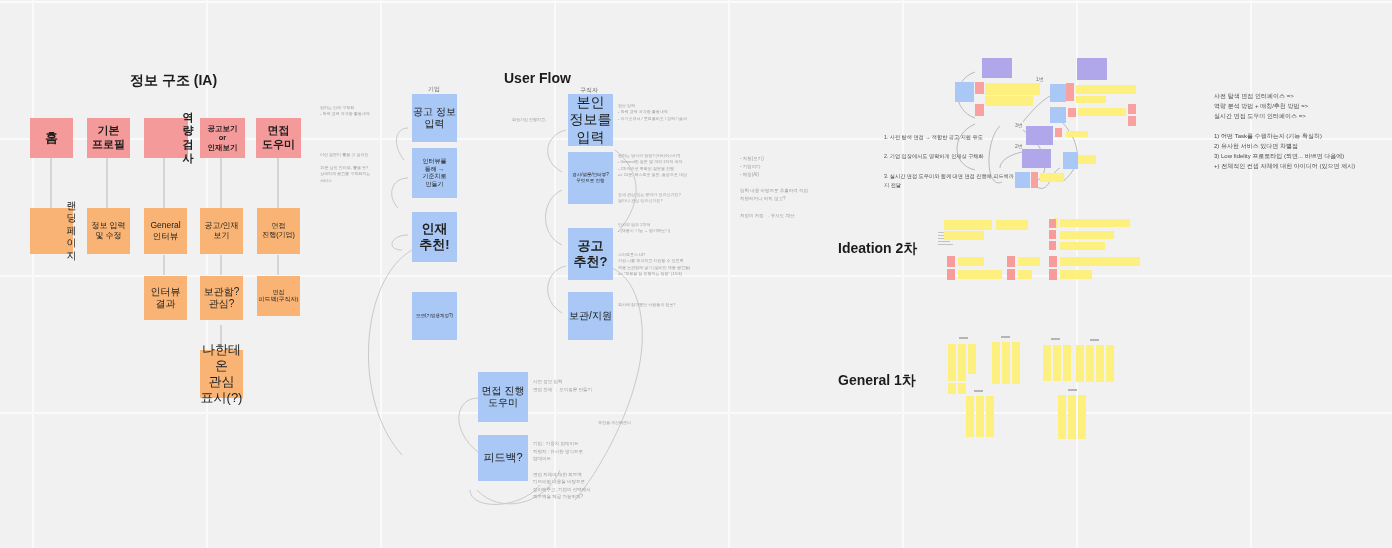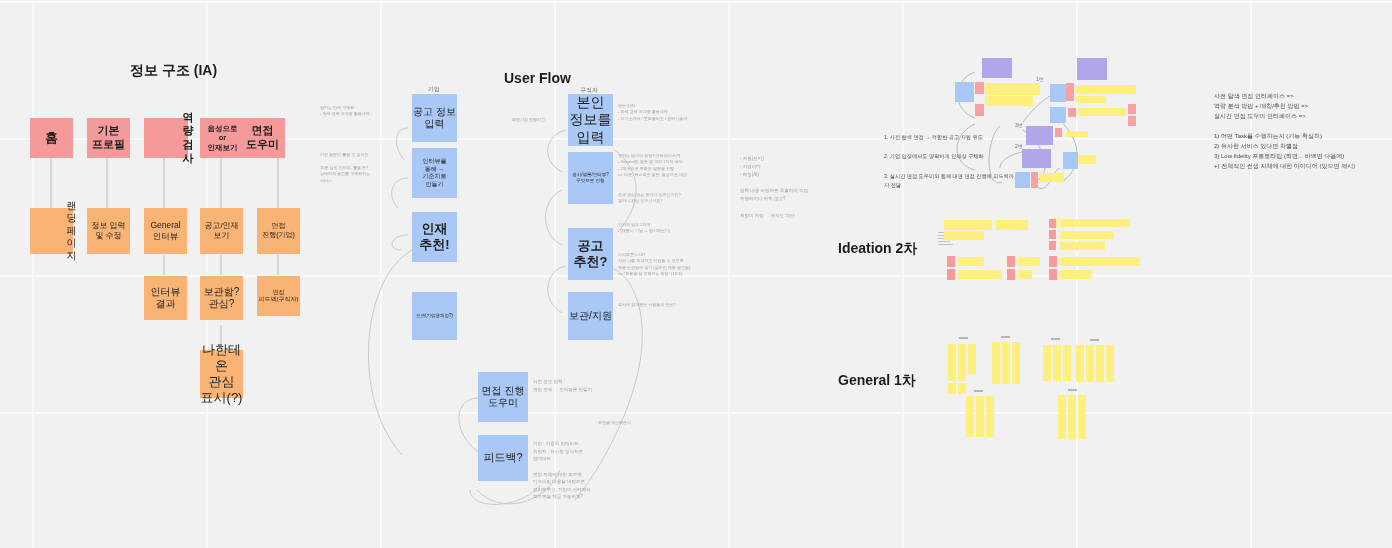--- a/index.html
+++ b/index.html
@@ -85,31 +85,31 @@
     <path class="lnk3" d="M975 118 C952 110 952 80 975 72"></path>
     <path class="lnk3" d="M975 124 C950 135 952 165 975 170"></path>
     <path class="lnk3" d="M1023 122 C1040 100 1055 90 1070 90"></path>
     <path class="lnk3" d="M1023 130 C1050 150 1050 175 1035 182"></path>
     <path class="lnk3" d="M1035 150 C1012 152 1000 160 1000 168"></path>
     <path class="lnk3" d="M1002 182 C985 190 985 140 1000 126"></path>
     <path class="lnk3" d="M1060 120 C1080 140 1085 165 1062 182"></path>
     <path class="lnk3" d="M1035 186 C1050 196 1050 172 1060 168"></path>
   </svg>
 
-  <div class="title" style="left:130px;top:62px;font-size:14px;">정보 구조 (IA)</div>
+  <div class="title" style="left:130px;top:72px;font-size:14px;">정보 구조 (IA)</div>
 
   <div class="node pink" style="left:30px;top:118px;width:43px;height:40px;font-size:13px;font-weight:bold;">홈</div>
   <div class="node pink" style="left:87px;top:118px;width:43px;height:40px;font-size:11px;font-weight:bold;">기본
 프로필</div>
   <div class="node pink" style="left:144px;top:118px;width:43px;height:40px;font-size:11px;font-weight:bold;padding-left:44px;">역량
 검사</div>
-  <div class="node pink" style="left:200px;top:118px;width:45px;height:40px;font-size:7.5px;font-weight:bold;">음성으로
+  <div class="node pink" style="left:200px;top:118px;width:45px;height:40px;font-size:7.5px;font-weight:bold;">공고보기
 or
 인재보기</div>
-  <div class="node pink" style="left:240px;top:118px;width:45px;height:40px;font-size:11px;font-weight:bold;">면접
+  <div class="node pink" style="left:256px;top:118px;width:45px;height:40px;font-size:11px;font-weight:bold;">면접
 도우미</div>
 
   <div class="node orange" style="left:30px;top:208px;width:43px;height:46px;font-size:10px;padding-left:40px;">랜딩
 페이지</div>
   <div class="node orange" style="left:87px;top:208px;width:43px;height:46px;font-size:8px;">정보 입력
 및 수정</div>
   <div class="node orange" style="left:144px;top:208px;width:43px;height:46px;font-size:8.5px;">General
 인터뷰</div>
   <div class="node orange" style="left:200px;top:208px;width:43px;height:46px;font-size:8px;">공고/인재
 보기</div>

